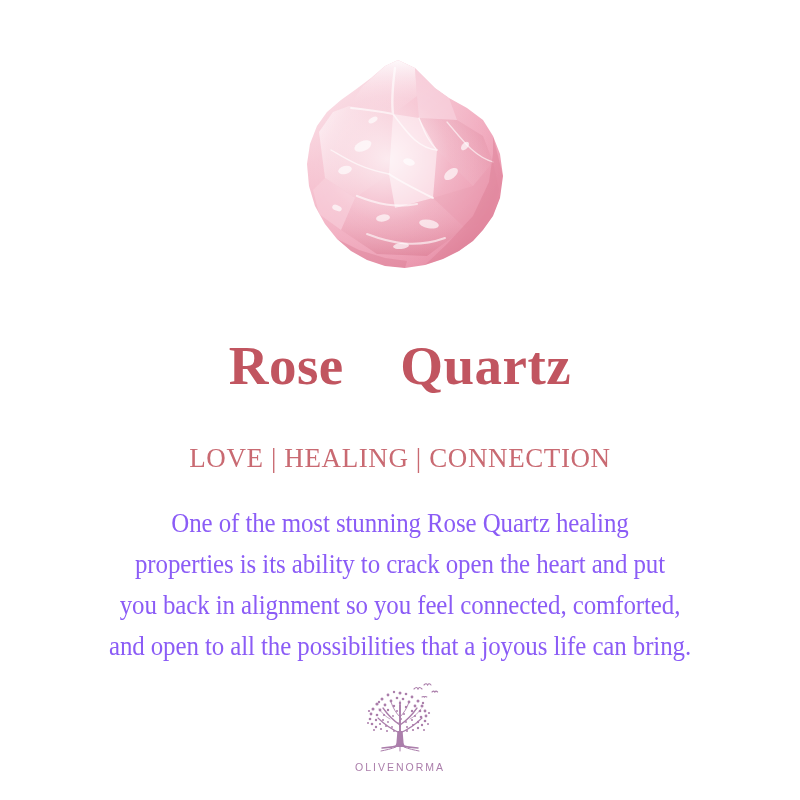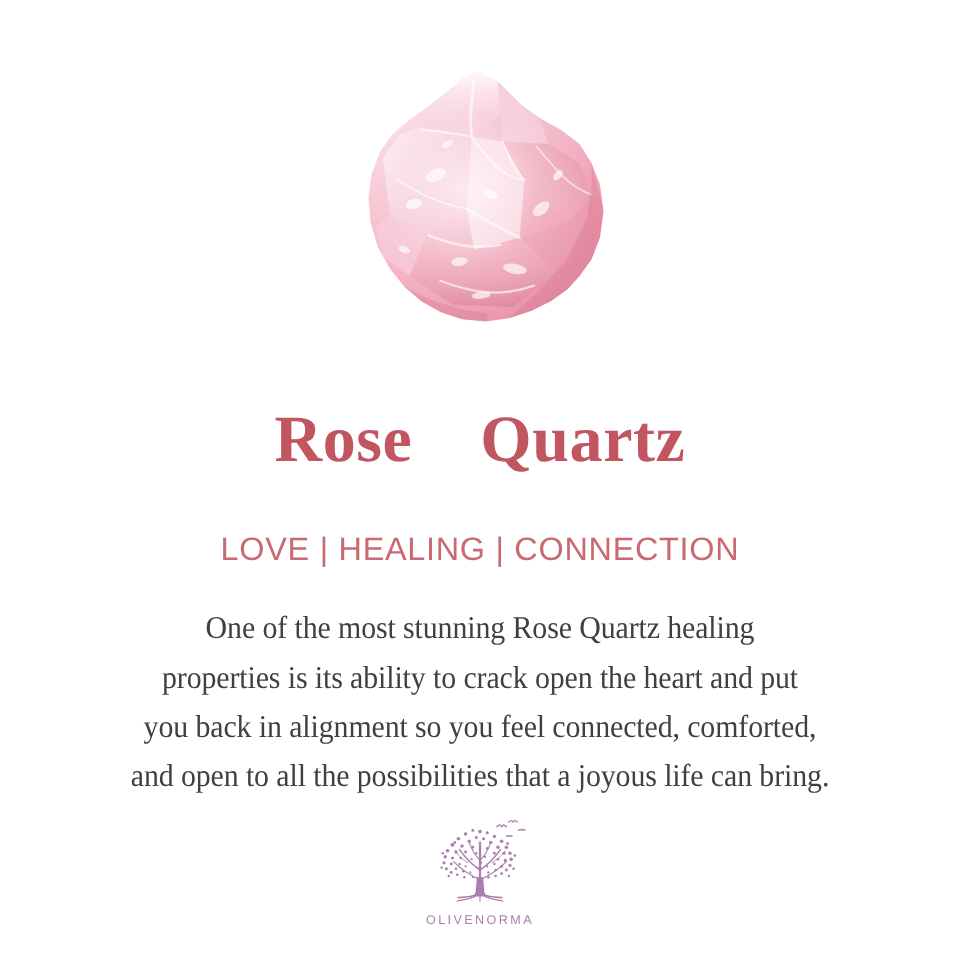--- a/index.html
+++ b/index.html
@@ -40,34 +40,34 @@
     word-spacing:14px;
     color:#c15560;
     white-space:pre;
   }
 
   
   .subtitle {
     position:absolute;
     top:443px; left:0; width:800px;
     text-align:center;
-    font-family:Liberation Sans, sans-serif;
+    font-family:Liberation Serif, serif;
     font-size:27px;
     font-weight:300;
     letter-spacing:0.6px;
     color:#c96a72;
     white-space:pre;
   }
 
   
   .body-copy {
     position:absolute;
     top:503px; left:0; width:800px;
     text-align:center;
-    color:#404040;
+    color:#8b5cf6;
   }
   .body-line {
     font-family:"Liberation Serif", serif;
     font-size:26.5px;
     line-height:41px;
     letter-spacing:-0.1px;
     transform:scaleX(0.94);
     transform-origin:center;
     white-space:pre;
   }

